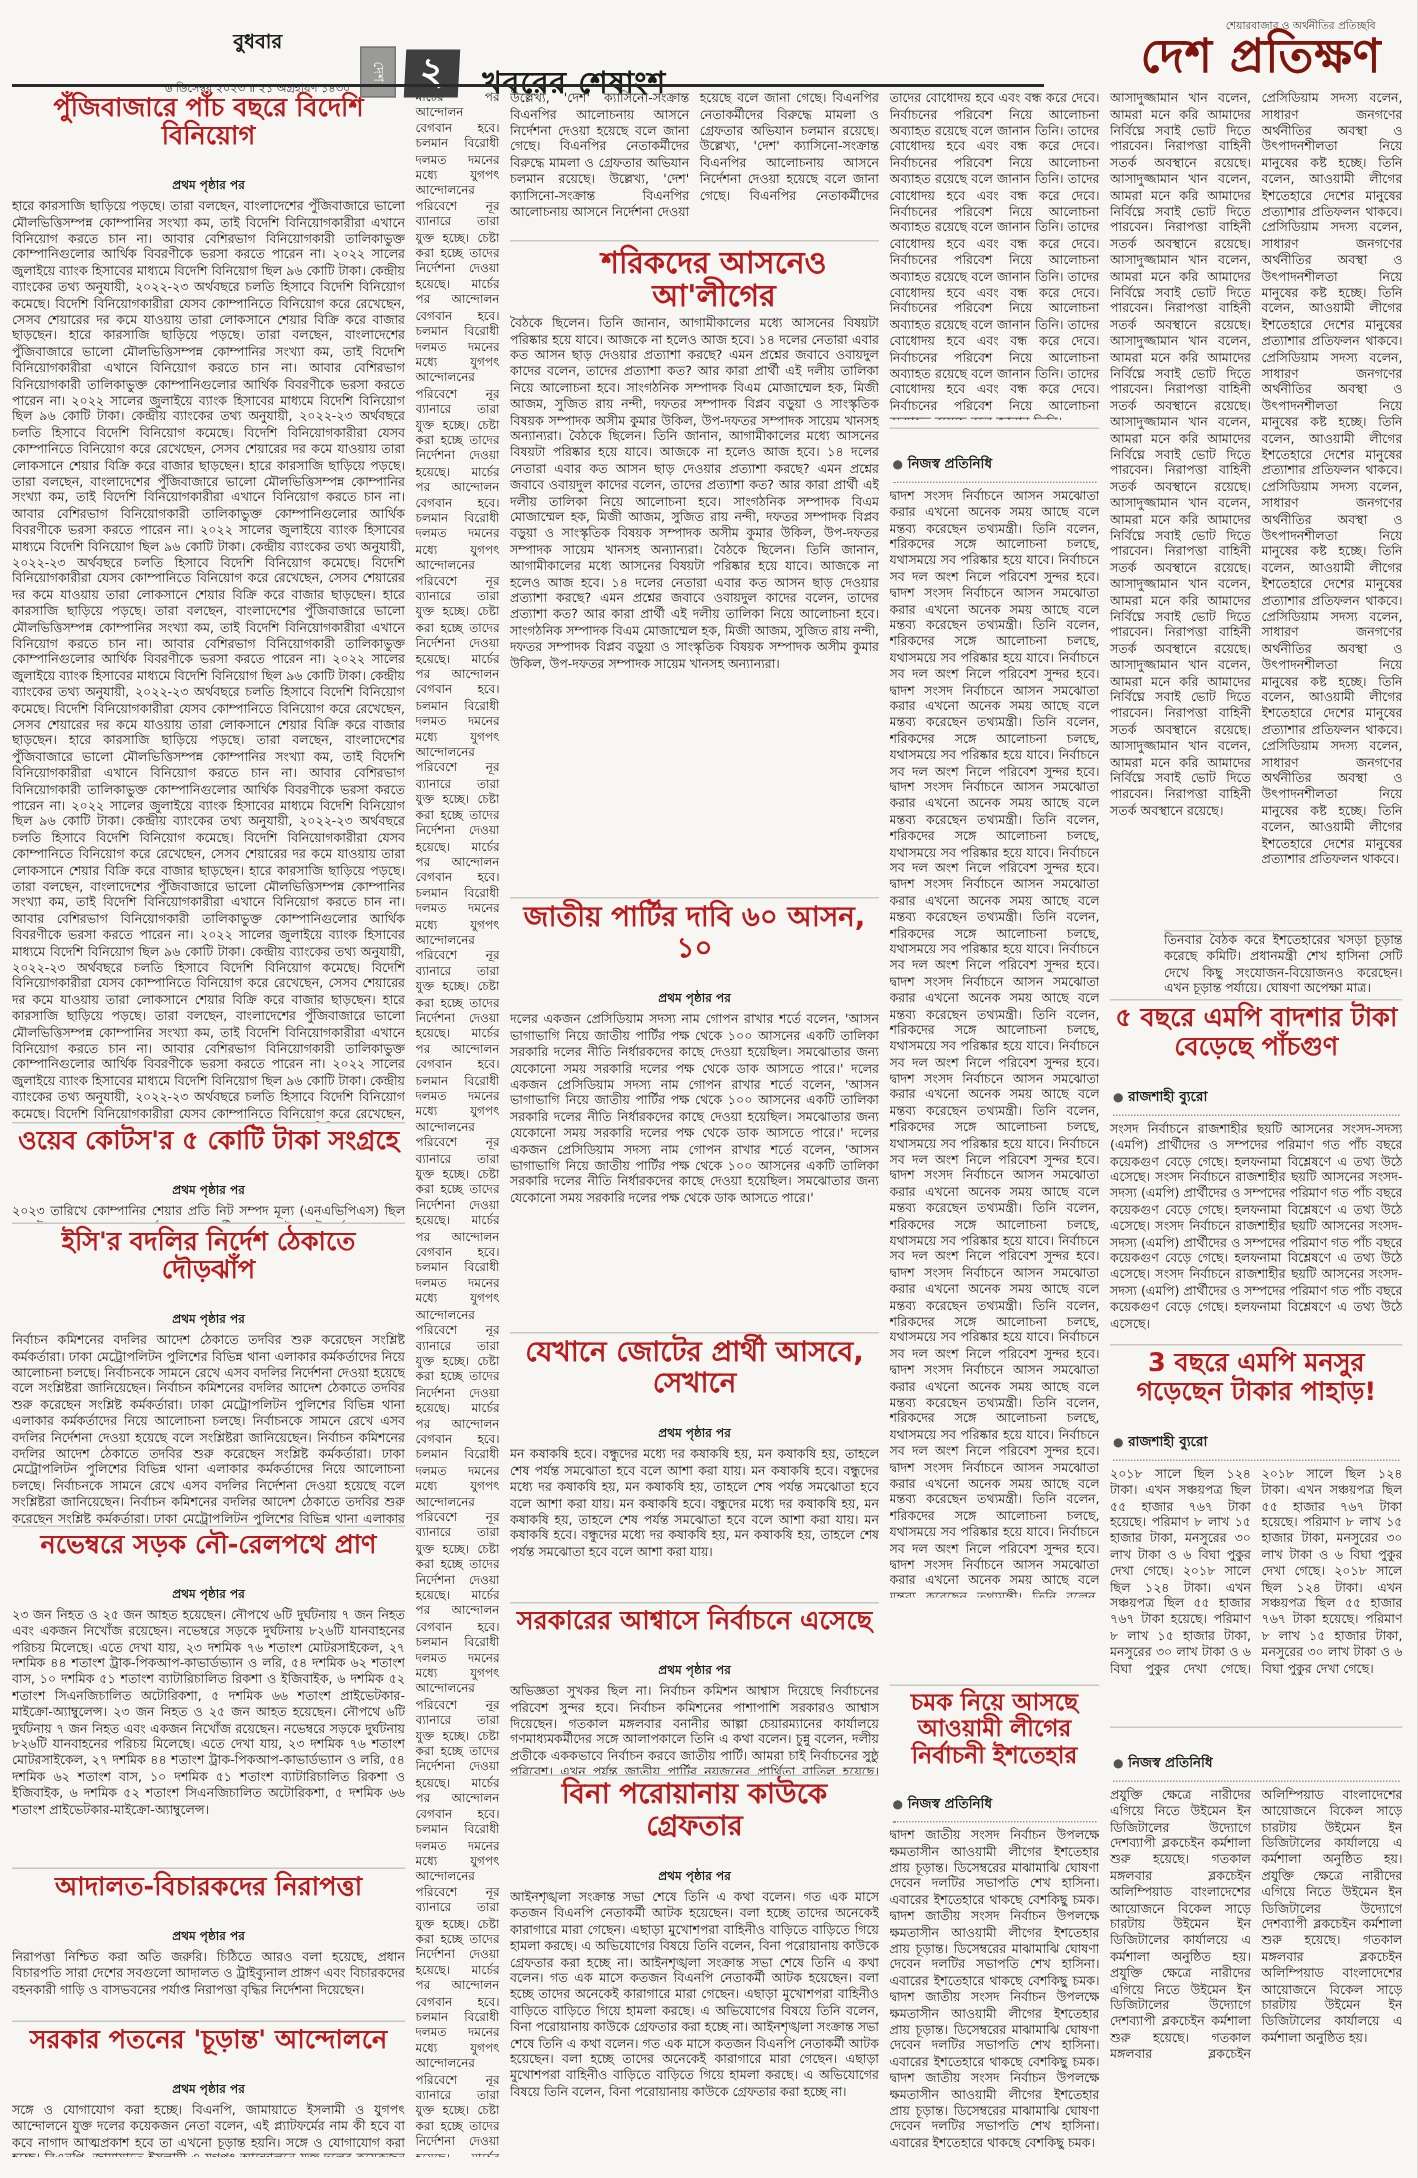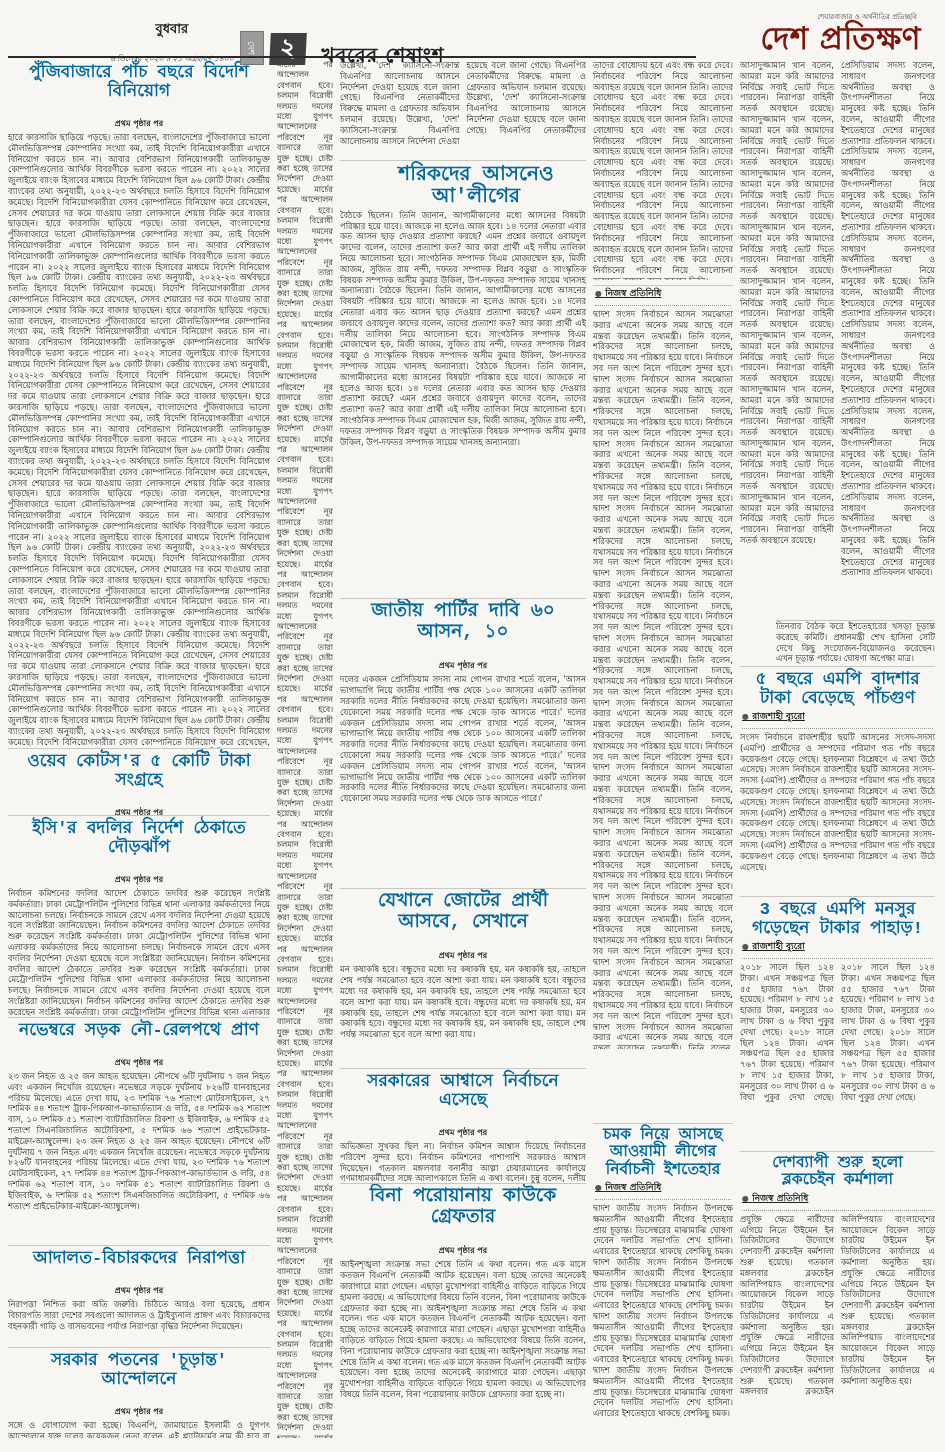--- a/index.html
+++ b/index.html
@@ -8,45 +8,45 @@
     width:945px;height:1452px;margin:0 auto;background:#f7f6f3;
     font-family:"DejaVu Sans","Liberation Sans",sans-serif;
     color:#1c1c1c;overflow:hidden;position:relative;box-sizing:border-box;
   }
   
   .masthead{position:relative;height:58px;padding:0 8px;box-sizing:border-box;}
   .mh-rule{position:absolute;left:8px;bottom:0;width:688px;height:2px;background:#2a2a2a;}
   .mh-left{position:absolute;left:110px;top:22px;display:flex;align-items:flex-end;gap:6px;}
   .mh-date{text-align:center;line-height:1;padding-bottom:2px;}
   .mh-date .day{font-weight:bold;font-size:13px;}
-  .mh-date .date{font-size:7.5px;margin-top:20px;color:#333;font-style:italic;}
+  .mh-date .date{font-size:7.5px;margin-top:20px;color:#333;}
   .mini-logo{width:22px;height:32px;background:#9a9a98;border:1px solid #777;
     display:flex;align-items:center;justify-content:center;color:#f2f2f2;font-size:9px;
     writing-mode:vertical-rl;overflow:hidden;}
   .pagebox{width:36px;height:32px;background:var(--page_box,#3f3f3f);color:#fff;
     display:flex;align-items:center;justify-content:center;font-size:25px;font-weight:bold;
     transform:skewX(-3deg);}
   .section-title{font-size:20px;font-weight:bold;margin:0 0 0 10px;line-height:1;letter-spacing:0.5px;}
   .mh-right{position:absolute;right:24px;top:14px;text-align:right;line-height:1;}
   .mh-right .tagline{font-size:7px;color:#444;margin-bottom:2px;margin-right:4px;}
   .mh-right .paper-name{font-size:31px;font-weight:bold;color:var(--logo,#7d150d);letter-spacing:0.5px;}
   
   .content{display:grid;grid-template-columns:262px 56px 246px 140px 195px;column-gap:7px;
     padding:2px 8px 6px 8px;height:1386px;box-sizing:border-box;}
   .colflex{display:flex;flex-direction:column;min-width:0;overflow:hidden;}
   .art{overflow:hidden;flex:0 0 auto;box-sizing:border-box;}
   .art.grow{flex:1 1 auto;}
   .art + .art{border-top:1px solid #c9c7c2;}
-  .hl{font-weight:bold;text-align:center;line-height:1.12;margin:3px 2px 1px;font-size:18.5px;color:#0369a1;font-family:Liberation Mono, monospace;}
+  .hl{font-weight:bold;text-align:center;line-height:1.12;margin:3px 2px 1px;font-size:18.5px;color:#b91c1c;}
   .hl.md{font-size:17px;}
   .hl.big{font-size:20px;margin-left:28px;}
   .hl.sm{font-size:15.5px;}
   .kicker{text-align:center;font-size:8px;font-weight:bold;margin:16px 0 2px;color:#222;}
-  .byline{font-size:9px;font-weight:bold;color:#222;margin:0 2px 3px;
-    border-bottom:1px dotted #9a9a9a;padding-bottom:4px;text-decoration:underline;}
+  .byline{font-size:9px;font-weight:bold;color:#222;margin:16px 2px 3px;
+    border-bottom:1px dotted #9a9a9a;padding-bottom:4px;}
   .byline .dot{color:#555;font-size:8px;}
   .body{font-size:8.4px;line-height:10.8px;text-align:justify;color:#1e1e1e;
     overflow:hidden;height:100%;word-break:break-word;}
   .bwrap{overflow:hidden;flex:1 1 auto;}
   .cols2{column-count:2;column-gap:7px;}
   .tinycol{font-size:8px;line-height:10.4px;text-align:justify;color:#222;overflow:hidden;height:100%;word-break:break-word;}
   .pre-par{overflow:hidden;margin-left:36px;}
 </style>
 </head>
 <body>
@@ -200,21 +200,20 @@
           </div>
       </div>
       <div class="art" style="height:255px">
         <div class="hl md">3 বছরে এমপি মনসুর গড়েছেন টাকার পাহাড়!</div>
         <div class="byline"><span class="dot">●</span> <span>রাজশাহী ব্যুরো</span></div>
         <div class="bwrap" style="height:185px">
             <div class="body cols2">২০১৮ সালে ছিল ১২৪ টাকা। এখন সঞ্চয়পত্র ছিল ৫৫ হাজার ৭৬৭ টাকা হয়েছে। পরিমাণ ৮ লাখ ১৫ হাজার টাকা, মনসুরের ৩০ লাখ টাকা ও ৬ বিঘা পুকুর দেখা গেছে। ২০১৮ সালে ছিল ১২৪ টাকা। এখন সঞ্চয়পত্র ছিল ৫৫ হাজার ৭৬৭ টাকা হয়েছে। পরিমাণ ৮ লাখ ১৫ হাজার টাকা, মনসুরের ৩০ লাখ টাকা ও ৬ বিঘা পুকুর দেখা গেছে। ২০১৮ সালে ছিল ১২৪ টাকা। এখন সঞ্চয়পত্র ছিল ৫৫ হাজার ৭৬৭ টাকা হয়েছে। পরিমাণ ৮ লাখ ১৫ হাজার টাকা, মনসুরের ৩০ লাখ টাকা ও ৬ বিঘা পুকুর দেখা গেছে। ২০১৮ সালে ছিল ১২৪ টাকা। এখন সঞ্চয়পত্র ছিল ৫৫ হাজার ৭৬৭ টাকা হয়েছে। পরিমাণ ৮ লাখ ১৫ হাজার টাকা, মনসুরের ৩০ লাখ টাকা ও ৬ বিঘা পুকুর দেখা গেছে।</div>
           </div>
       </div>
       <div class="art grow">
-        <div class="hl sm">দেশব্যাপী শুরু হলো ব্লকচেইন কর্মশালা</div>
         <div class="byline"><span class="dot">●</span> <span>নিজস্ব প্রতিনিধি</span></div>
         <div class="bwrap" style="height:230px">
             <div class="body cols2">প্রযুক্তি ক্ষেত্রে নারীদের এগিয়ে নিতে উইমেন ইন ডিজিটালের উদ্যোগে দেশব্যাপী ব্লকচেইন কর্মশালা শুরু হয়েছে। গতকাল মঙ্গলবার ব্লকচেইন অলিম্পিয়াড বাংলাদেশের আয়োজনে বিকেল সাড়ে চারটায় উইমেন ইন ডিজিটালের কার্যালয়ে এ কর্মশালা অনুষ্ঠিত হয়। প্রযুক্তি ক্ষেত্রে নারীদের এগিয়ে নিতে উইমেন ইন ডিজিটালের উদ্যোগে দেশব্যাপী ব্লকচেইন কর্মশালা শুরু হয়েছে। গতকাল মঙ্গলবার ব্লকচেইন অলিম্পিয়াড বাংলাদেশের আয়োজনে বিকেল সাড়ে চারটায় উইমেন ইন ডিজিটালের কার্যালয়ে এ কর্মশালা অনুষ্ঠিত হয়। প্রযুক্তি ক্ষেত্রে নারীদের এগিয়ে নিতে উইমেন ইন ডিজিটালের উদ্যোগে দেশব্যাপী ব্লকচেইন কর্মশালা শুরু হয়েছে। গতকাল মঙ্গলবার ব্লকচেইন অলিম্পিয়াড বাংলাদেশের আয়োজনে বিকেল সাড়ে চারটায় উইমেন ইন ডিজিটালের কার্যালয়ে এ কর্মশালা অনুষ্ঠিত হয়।</div>
           </div>
       </div>
     </div>
 
   </div>
 </div>
 

